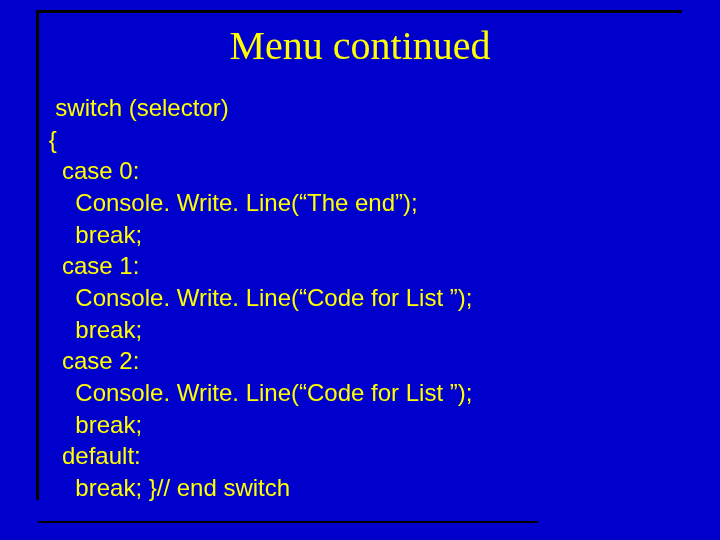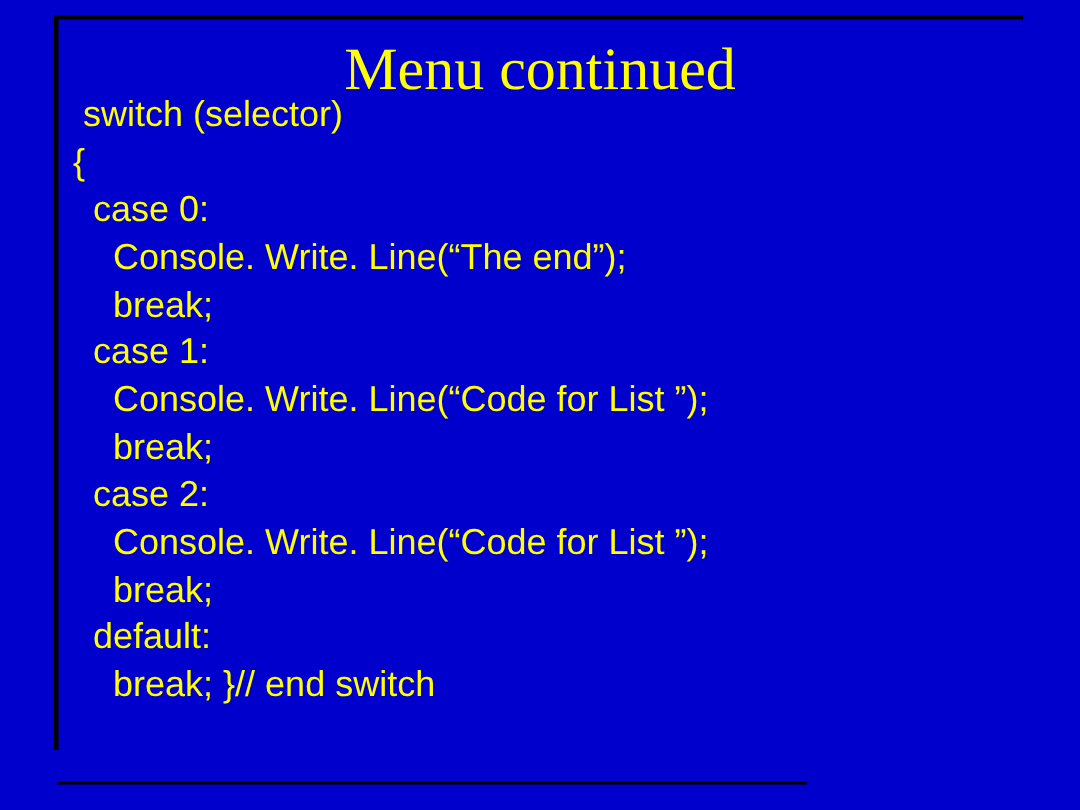--- a/index.html
+++ b/index.html
@@ -42,21 +42,21 @@
     left: 0;
     right: 0;
     text-align: center;
     font-family: "Times New Roman", Times, serif;
     font-size: 40px;
     color: #ffff00;
   }
   .code {
     position: absolute;
     left: 42px;
-    top: 61px;
+    top: 92px;
     font-family: Arial, Helvetica, sans-serif;
     font-size: 24px;
     line-height: 1.32;
     color: #ffff00;
     white-space: pre;
   }
 </style>
 </head>
 <body>
 

